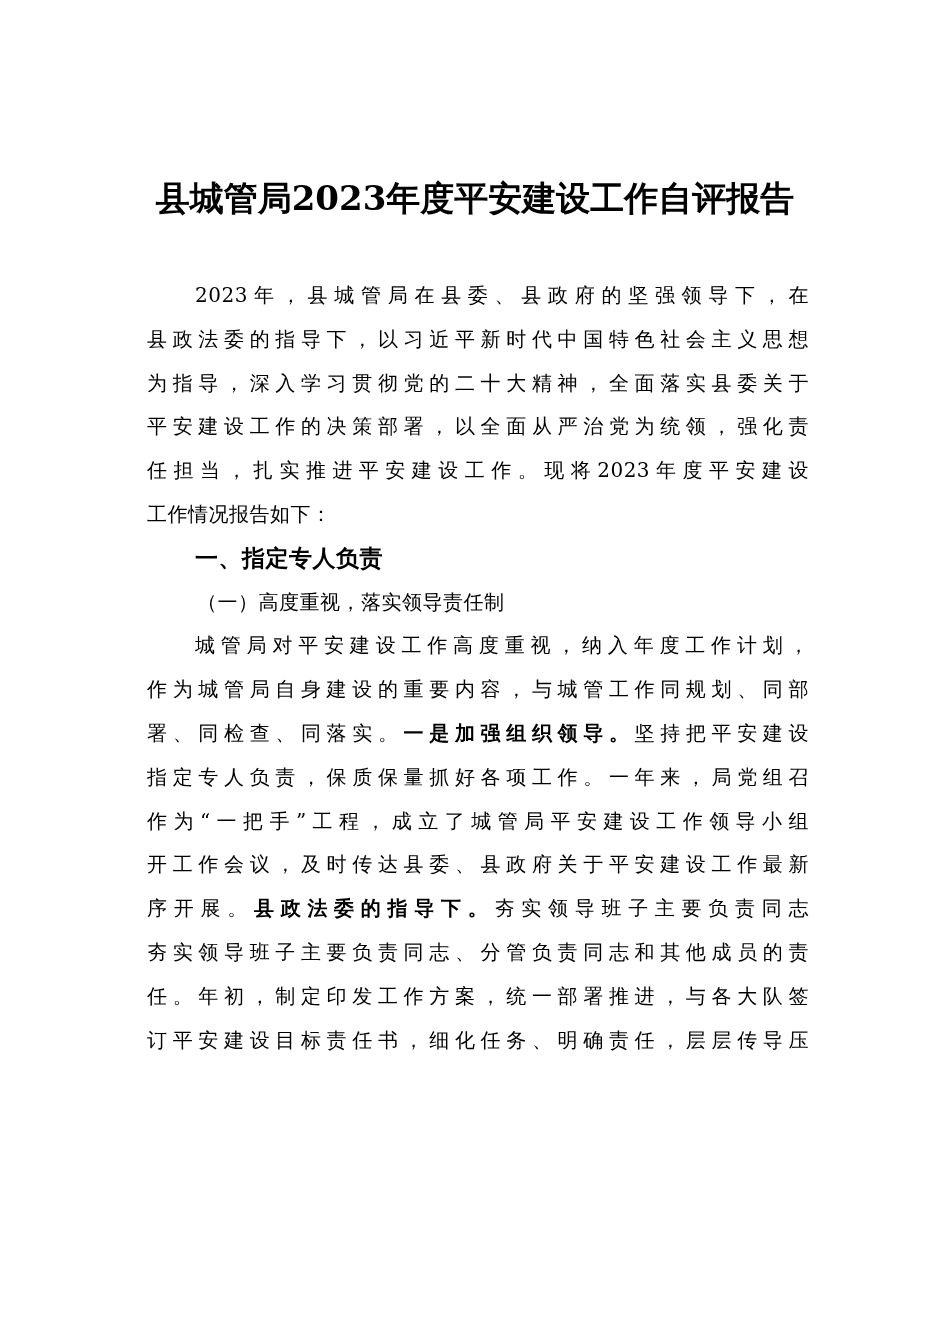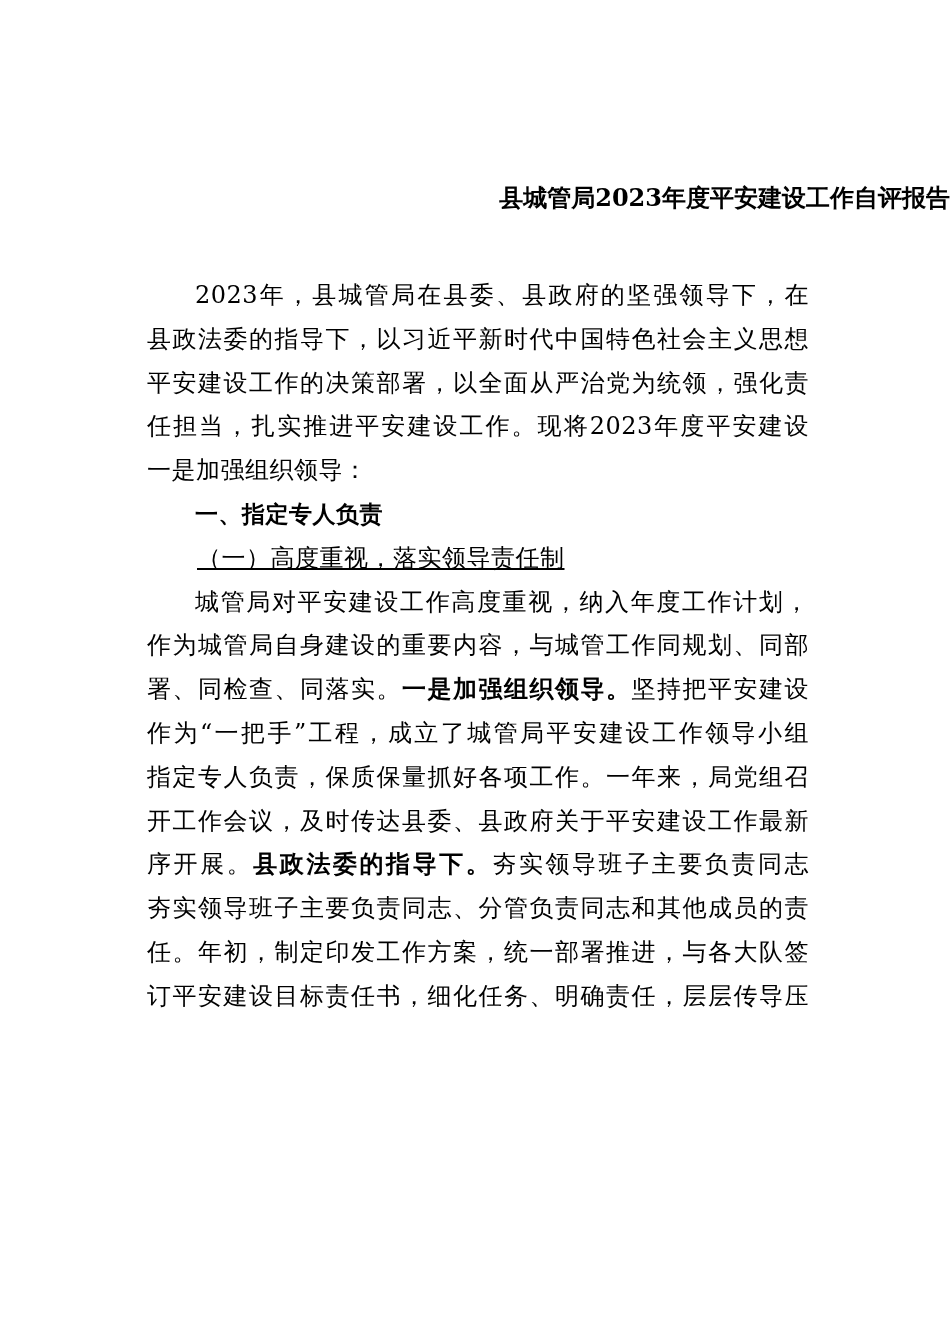--- a/index.html
+++ b/index.html
@@ -21,37 +21,37 @@
       top: 0;
       width: 950px;
       height: 1344px;
       background: #ffffff;
     }
     .title {
       position: absolute;
       left: 0;
       top: 172px;
       width: 950px;
-      text-align: right;
-      font-size: 24px;
+      text-align: center;
+      font-size: 34px;
       font-weight: bold;
       letter-spacing: 0px;
       line-height: 52px;
       white-space: nowrap;
     }
     .body {
       position: absolute;
       left: 147px;
       top: 274px;
       width: 662px;
     }
     .line {
       height: 43.8px;
       line-height: 43.8px;
-      font-size: 24px;
+      font-size: 20px;
       white-space: nowrap;
       text-align: justify;
       text-align-last: justify;
       letter-spacing: 0.5px;
     }
     .line.indent {
       padding-left: 48px;
     }
     .line.last {
       text-align-last: left;
@@ -59,47 +59,47 @@
     .heading1 {
       font-family: "DejaVu Sans", "Liberation Sans", sans-serif;
       font-weight: bold;
       text-align-last: left;
       padding-left: 48px;
       font-size: 23px;
     }
     .heading2 {
       text-align-last: left;
       padding-left: 50px;
-      text-decoration: underline;
     }
     .bold {
       font-weight: bold;
       font-family: "DejaVu Sans", "Liberation Sans", sans-serif;
     }
   </style>
 </head>
 <body>
 
 <div class="page">
   <div class="title">县城管局2023年度平安建设工作自评报告</div>
 
   <div class="body">
     <div class="line indent">2023年，县城管局在县委、县政府的坚强领导下，在</div>
     <div class="line">县政法委的指导下，以习近平新时代中国特色社会主义思想</div>
+    <div class="line">为指导，深入学习贯彻党的二十大精神，全面落实县委关于</div>
     <div class="line">平安建设工作的决策部署，以全面从严治党为统领，强化责</div>
     <div class="line">任担当，扎实推进平安建设工作。现将2023年度平安建设</div>
-    <div class="line last">一是加强组织领导：</div>
+    <div class="line last">工作情况报告如下：</div>
 
     <div class="line heading1">一、指定专人负责</div>
     <div class="line heading2">（一）高度重视，落实领导责任制</div>
 
     <div class="line indent">城管局对平安建设工作高度重视，纳入年度工作计划，</div>
     <div class="line">作为城管局自身建设的重要内容，与城管工作同规划、同部</div>
     <div class="line"><span>署、同检查、同落实。</span><span class="bold">一是加强组织领导。</span><span>坚持把平安建设</span></div>
+    <div class="line">指定专人负责，保质保量抓好各项工作。一年来，局党组召</div>
     <div class="line">作为“一把手”工程，成立了城管局平安建设工作领导小组</div>
-    <div class="line">指定专人负责，保质保量抓好各项工作。一年来，局党组召</div>
     <div class="line">开工作会议，及时传达县委、县政府关于平安建设工作最新</div>
     <div class="line"><span>序开展。</span><span class="bold">县政法委的指导下。</span><span>夯实领导班子主要负责同志</span></div>
     <div class="line">夯实领导班子主要负责同志、分管负责同志和其他成员的责</div>
     <div class="line">任。年初，制定印发工作方案，统一部署推进，与各大队签</div>
     <div class="line">订平安建设目标责任书，细化任务、明确责任，层层传导压</div>
   </div>
 </div>
 
 </body></html>

